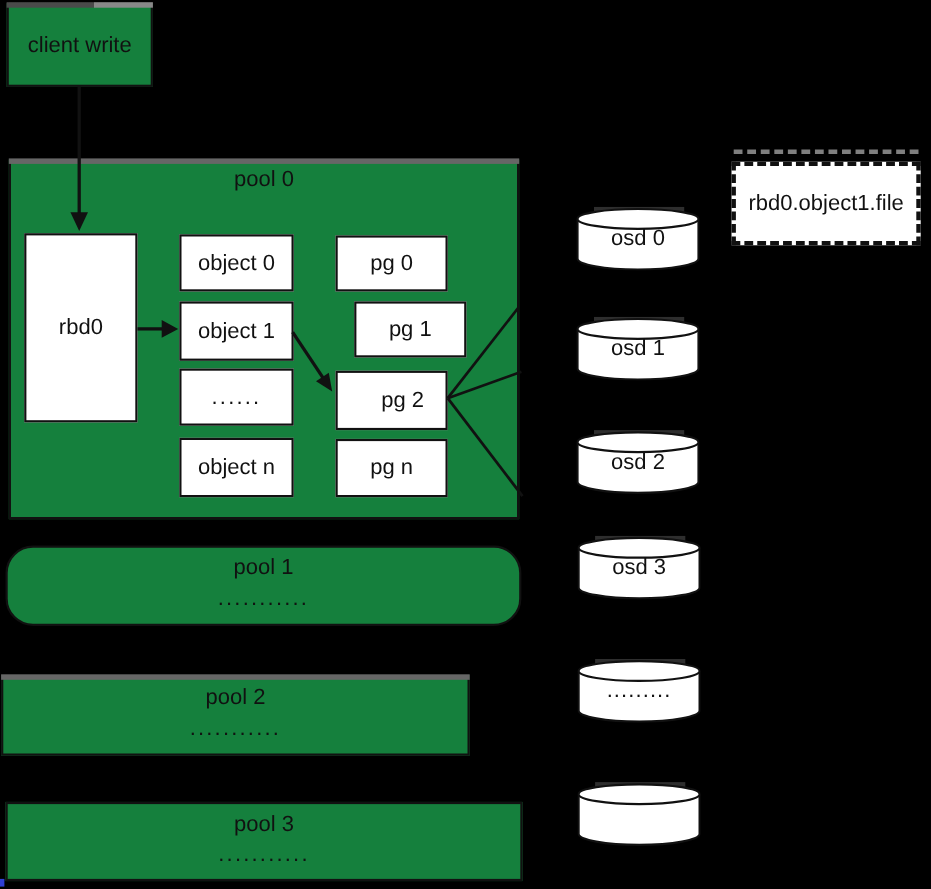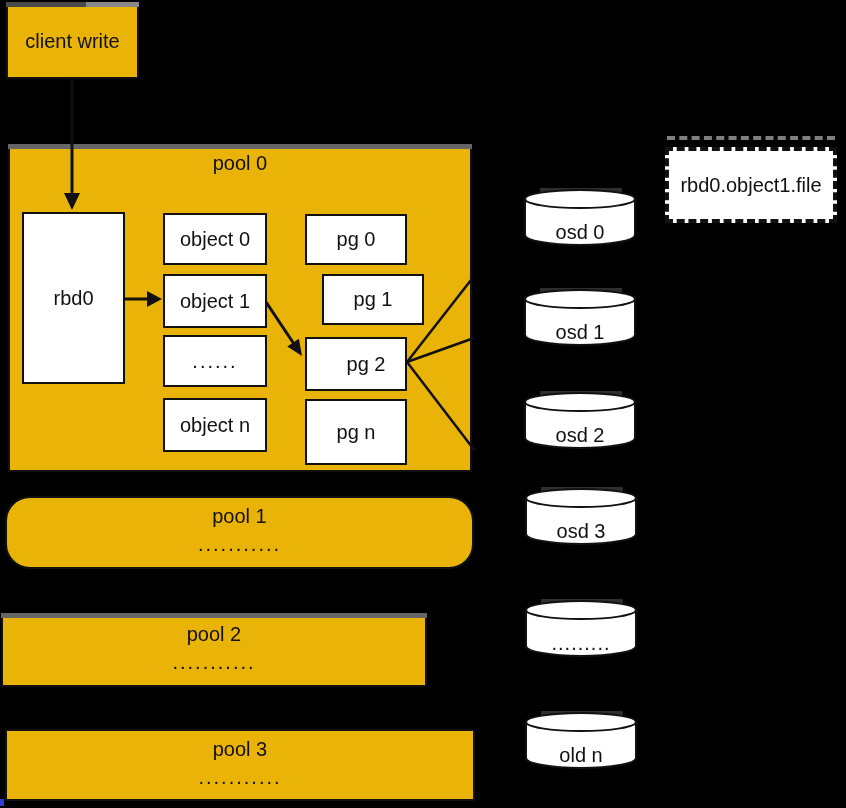--- a/index.html
+++ b/index.html
@@ -2,42 +2,42 @@
 <html><head>
 <meta charset="utf-8">
 <style>
   * { margin:0; padding:0; box-sizing:border-box; }
   html,body { background:#000; }
   .canvas {
     position:relative; width:846px; height:808px; overflow:hidden;
     background:#000; font-family:"Liberation Sans", sans-serif; color:#111;
   }
   .box {
-    position:absolute; background:#eab308; border:2px solid #111;
+    position:absolute; background:#15803d; border:2px solid #111;
   }
   .label { font-size:20px; color:#111; white-space:nowrap; }
   .center-flex { display:flex; align-items:center; justify-content:center; }
   .topbar {
     position:absolute; left:-2px; right:-2px; top:-3px; height:5px;
     background:linear-gradient(90deg,#4a4a4a 60%, #888 60%);
   }
   .topbar.solid { background:#666; }
   .pool-large { }
   .pool-title { position:absolute; top:5px; left:0; right:0; text-align:center; }
   .inner-box {
     position:absolute; background:#fff; border:2px solid #111;
     display:flex; align-items:center; justify-content:center;
   }
   .pool-row { display:flex; flex-direction:column; align-items:center; padding-top:7px; }
   .pool-row .dots { margin-top:5px; letter-spacing:2px; }
   .cylinder { position:absolute; width:112px; height:58px; }
   .cylinder svg { position:absolute; left:0; top:0; }
   .cyl-label {
     position:absolute; left:0; right:0; top:18px; bottom:2px;
-    display:flex; align-items:flex-end; justify-content:center;
+    display:flex; align-items:flex-start; justify-content:center;
   }
   .dashed-box {
     position:absolute; left:665px; top:147px; width:172px; height:76px;
     background:#fff; border:4px dashed #111;
     display:flex; align-items:center; justify-content:center;
   }
   .dashed-ghost {
     position:absolute; left:667px; top:136px; width:168px; height:0;
     border-top:4px dashed #7f7f7f;
   }
@@ -77,21 +77,21 @@
 
     <div class="inner-box" style="left:295px; top:67px; width:102px; height:51px;">
       <span class="label">pg 0</span>
     </div>
     <div class="inner-box" style="left:312px; top:127px; width:102px; height:51px;">
       <span class="label">pg 1</span>
     </div>
     <div class="inner-box" style="left:295px; top:190px; width:102px; height:54px;padding-left:20px;">
       <span class="label">pg 2</span>
     </div>
-    <div class="inner-box" style="left:295px; top:252px; width:102px; height:66px;">
+    <div class="inner-box" style="left:295px; top:252px; width:102px; height:53px;">
       <span class="label">pg n</span>
     </div>
   </div>
 
   <div class="dashed-ghost"></div>
   <div class="dashed-box">
     <span class="label">rbd0.object1.file</span>
   </div>
 
   <div class="cylinder" style="left:524px; top:188px;">
@@ -148,23 +148,20 @@
         <span class="label" style="letter-spacing:1px;">.........</span>
       </div>
   </div>
 
   <div class="cylinder" style="left:525px; top:711px;">
     <svg width="112" height="58" viewBox="0 0 112 58">
       <rect x="16" y="0" width="82" height="6" fill="#2e2e2e"></rect>
       <path d="M1 11 L1 47 A55 10 0 0 0 111 47 L111 11" fill="#ffffff" stroke="#111" stroke-width="2"></path>
       <ellipse cx="56" cy="11" rx="55" ry="9" fill="#ffffff" stroke="#111" stroke-width="2"></ellipse>
     </svg>
-    <div class="cyl-label">
-        <span class="label">old n</span>
-      </div>
   </div>
 
   <div class="box pool-row" style="left:5px; top:496px; width:469px; height:73px;border-radius:25px;">
     <span class="label">pool 1</span>
     <span class="label dots">...........</span>
   </div>
 
   <div class="box pool-row" style="left:1px; top:614px; width:426px; height:73px;">
     <div class="topbar solid"></div>
     <span class="label">pool 2</span>

